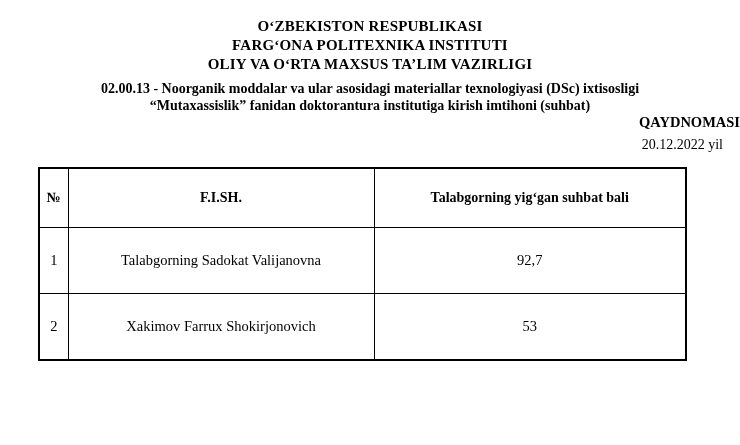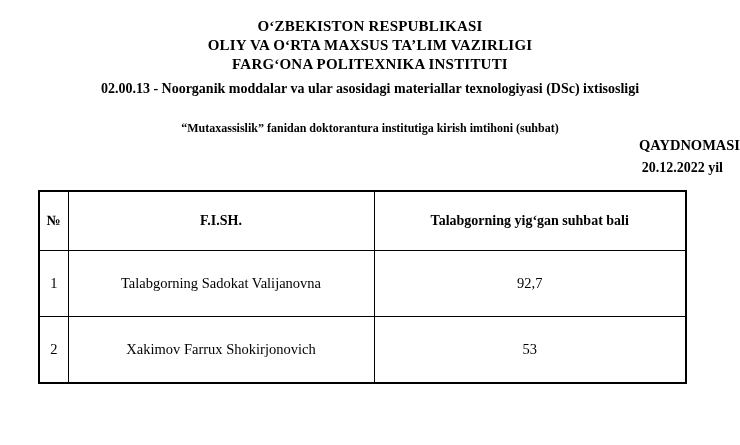--- a/index.html
+++ b/index.html
@@ -29,36 +29,35 @@
     letter-spacing: 0.2px;
   }
   .specialty-line {
     margin-top: 6px;
     text-align: center;
     font-weight: bold;
     font-size: 14px;
     line-height: 17px;
   }
   .exam-subtitle {
-    margin-top: 23px;
     text-align: center;
     font-weight: bold;
-    font-size: 12px;
+    font-size: 14px;
     line-height: 17px;
   }
   .protocol-title {
     text-align: right;
     font-weight: bold;
     font-size: 14.5px;
     line-height: 17px;
   }
   .document-date {
     margin-top: 5px;
     text-align: right;
-    font-weight: bold;
+    font-weight: normal;
     font-size: 14px;
     line-height: 17px;
     padding-right: 17px;
     padding-left: 40px;
   }
   table.results {
     margin: 14px 0 0 38px;
     border-collapse: collapse;
     table-layout: fixed;
     width: 647px;
@@ -87,22 +86,22 @@
   col.c-name  { width: 306px; }
   col.c-score { width: 312px; }
 </style>
 </head>
 <body>
 
 <div class="page">
 
   <div class="institution-header">
     <div>OʻZBEKISTON RESPUBLIKASI</div>
+    <div>FARGʻONA POLITEXNIKA INSTITUTI</div>
     <div>OLIY VA OʻRTA MAXSUS TA’LIM VAZIRLIGI</div>
-    <div>FARGʻONA POLITEXNIKA INSTITUTI</div>
   </div>
 
   <div class="specialty-line">02.00.13 - Noorganik moddalar va ular asosidagi materiallar texnologiyasi (DSc) ixtisosligi</div>
 
   <div class="exam-subtitle">“Mutaxassislik” fanidan doktorantura institutiga kirish imtihoni (suhbat)</div>
 
   <div class="protocol-title">QAYDNOMASI</div>
 
   <div class="document-date">20.12.2022 yil</div>
 

